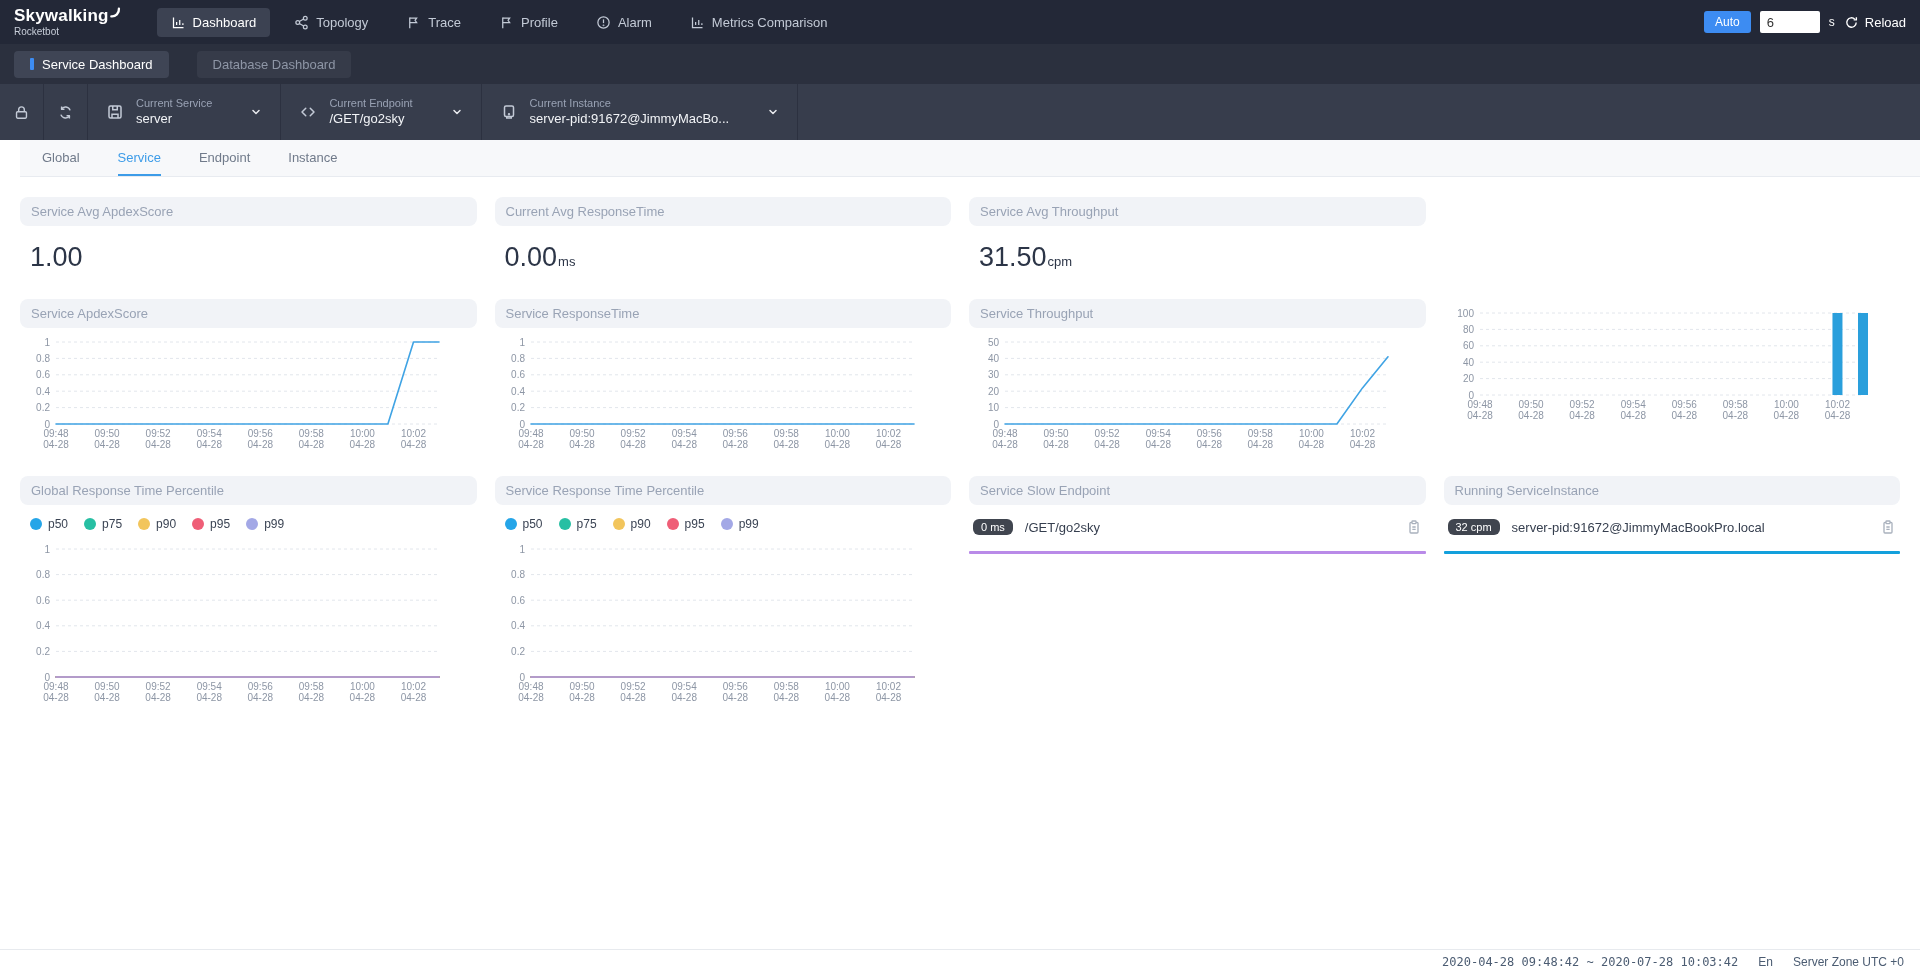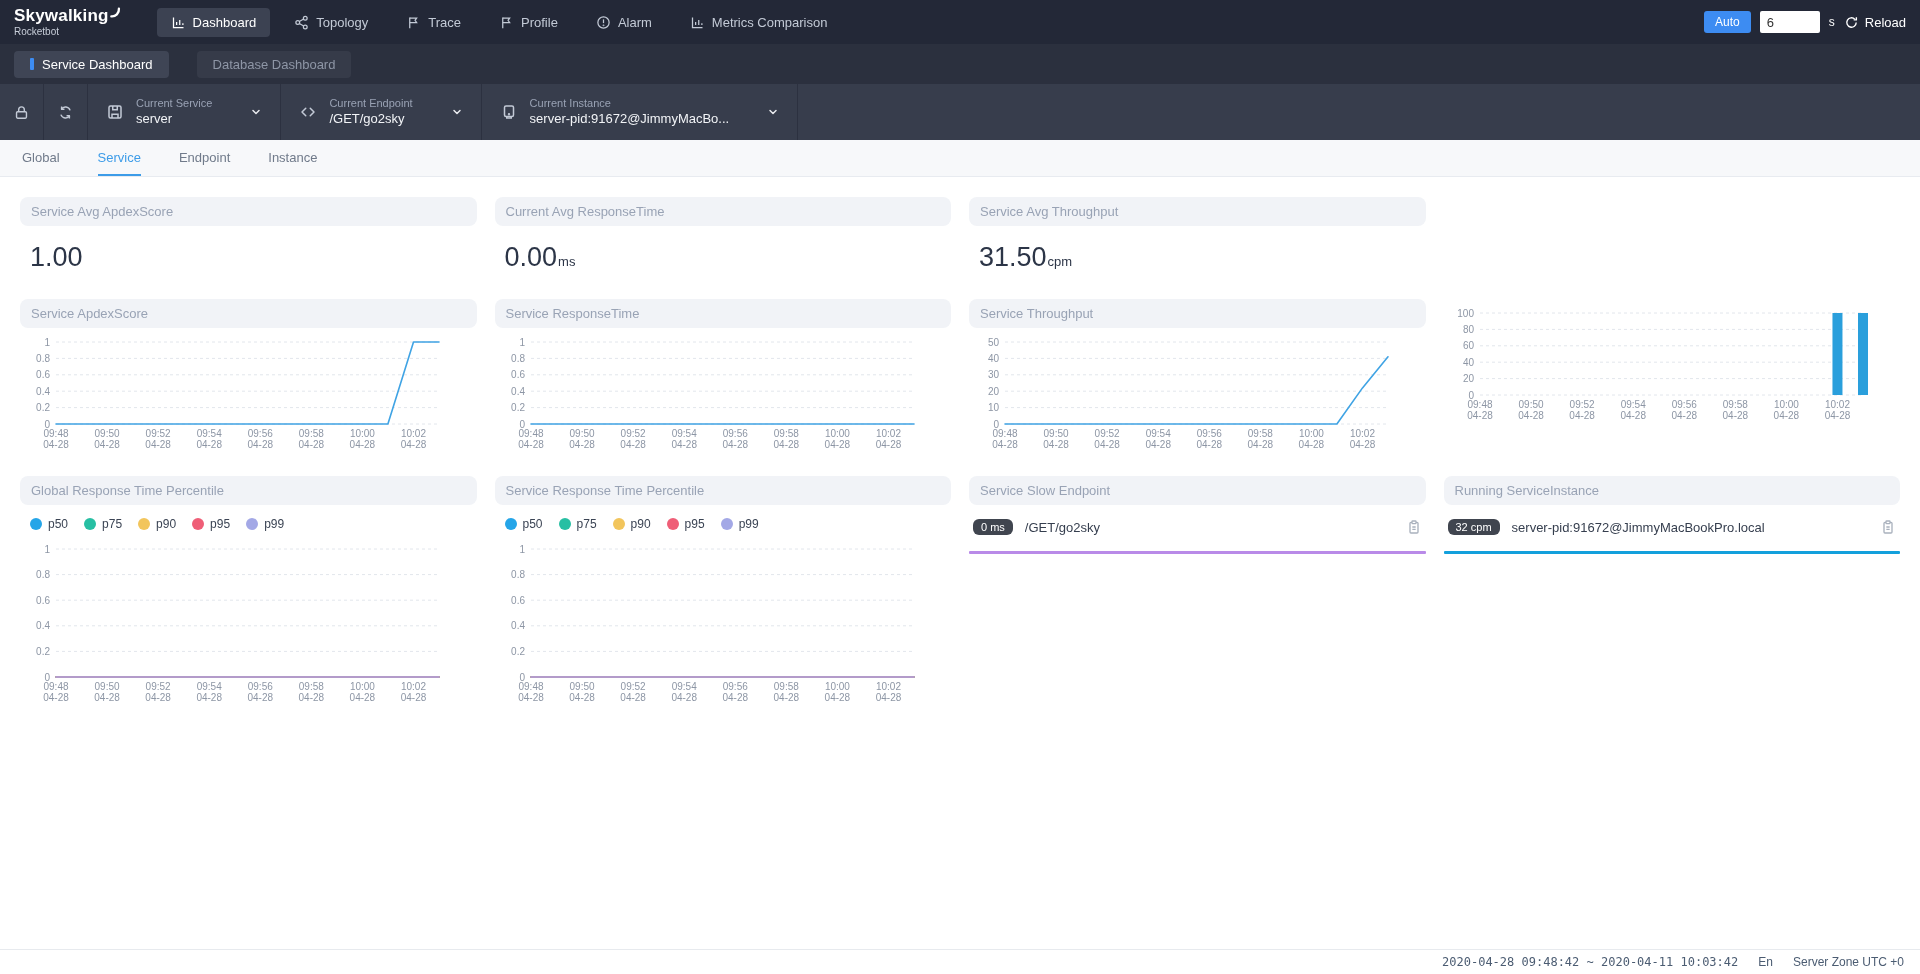--- a/index.html
+++ b/index.html
@@ -81,21 +81,21 @@
   }
   .selector .icn { width:18px; height:18px; flex-shrink:0; }
   .sel-texts { display:flex; flex-direction:column; justify-content:flex-end; line-height:1.25; }
   .sel-label { font-size:11px; color:#99a2b4; }
   .sel-value { font-size:13px; color:#f2f4f7; max-width:200px; overflow:hidden; text-overflow:ellipsis; white-space:nowrap; }
   .sel-chevron { width:12px; height:12px; margin-left:26px; color:#e8eaee; }
 
   
   .scope-tabs {
     background:#f7f8fa; border-bottom:1px solid #e8ebf0;
-    display:flex; gap:38px; padding:0 22px; height:37px; flex-shrink:0;
+    display:flex; gap:38px; padding:0 22px; height:37px; flex-shrink:0;margin-left:20px;
   }
   .scope-tab {
     display:flex; align-items:center; color:#707a8a; cursor:pointer;
     border-bottom:2px solid transparent; font-size:13px;
   }
   .scope-tab.active { color:#3d9ce8; border-bottom-color:#3d9ce8; }
 
   
   .content { flex:1; padding:20px 20px 10px 20px; background:#fff; }
   .grid4 { display:grid; grid-template-columns:repeat(4, 1fr); gap:18px; margin-bottom:20px; align-items:start; }
@@ -605,16 +605,16 @@
             </svg>
         </span>
       </div>
       <div class="ep-bar" style="background: rgb(19, 160, 220);"></div>
     </div>
   </div>
 
 </div>
 
 <div class="footer">
-  <span class="time-range">2020-04-28 09:48:42 ~ 2020-04-11 10:03:42</span>
+  <span class="time-range">2020-04-28 09:48:42 ~ 2020-07-28 10:03:42</span>
   <span class="lang">En</span>
   <span>Server Zone UTC +0</span>
 </div>
 
 </body></html>

